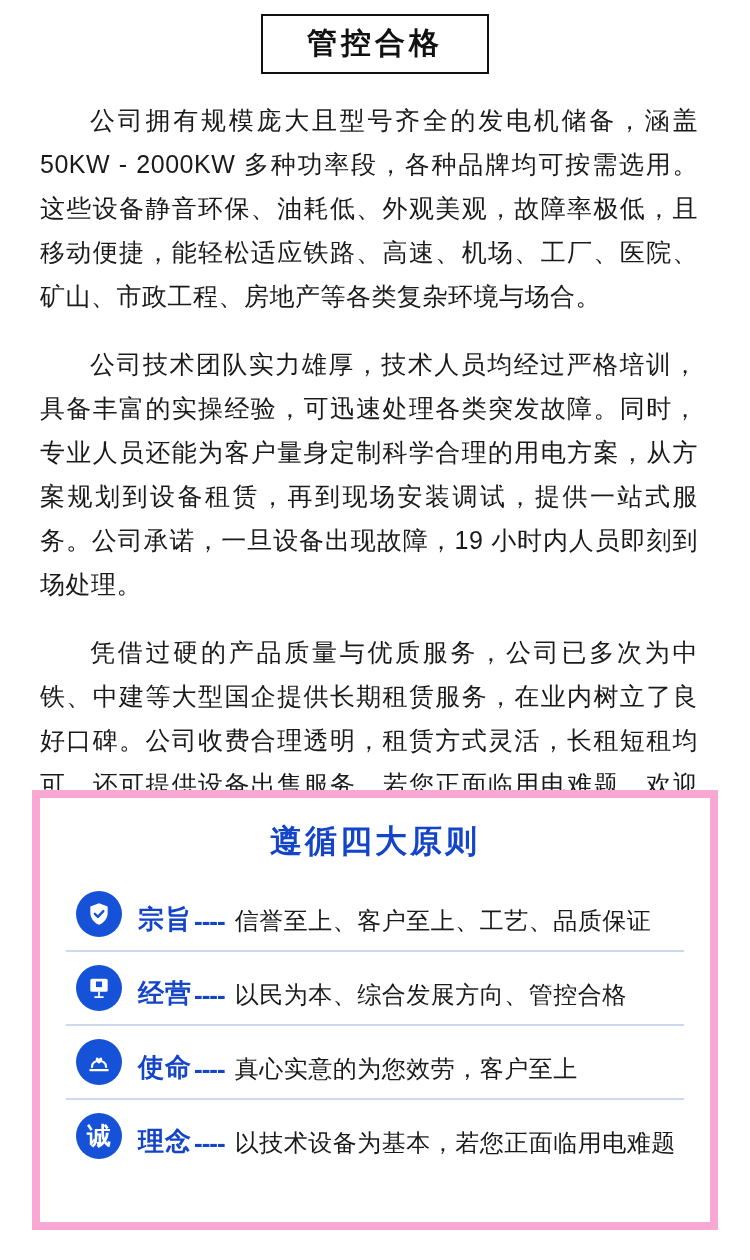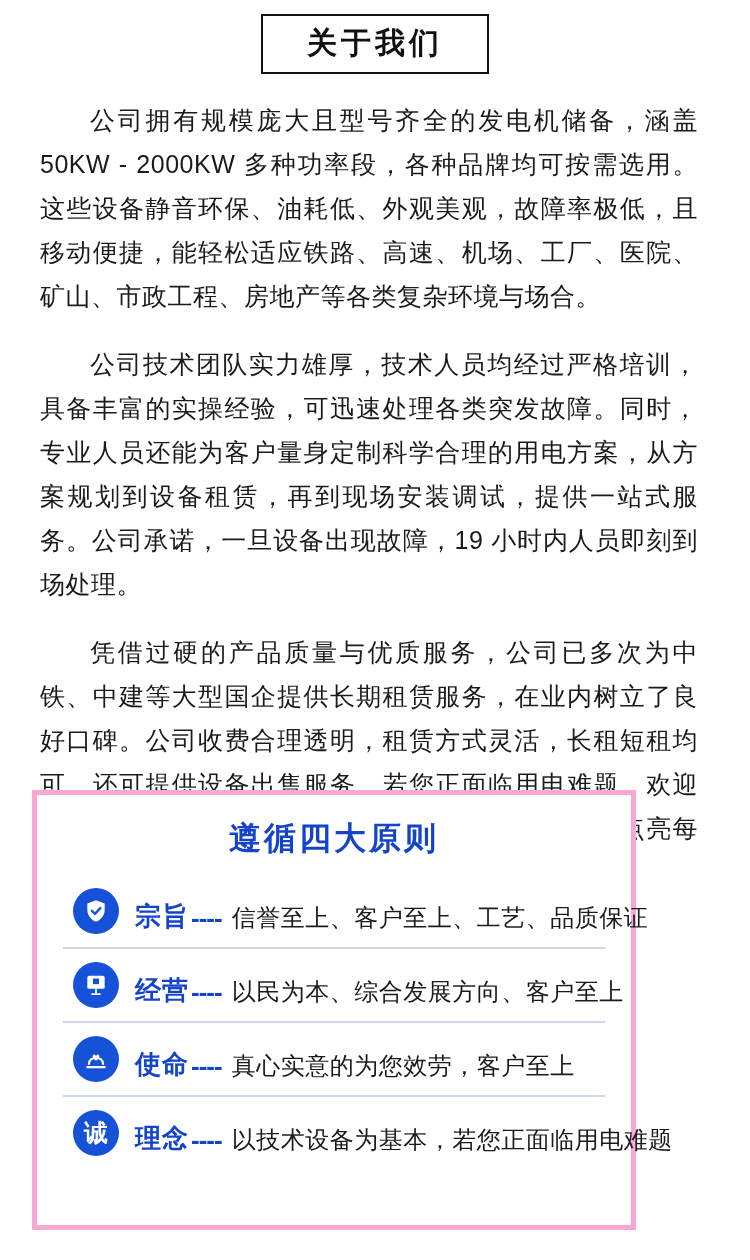--- a/index.html
+++ b/index.html
@@ -53,23 +53,23 @@
     text-justify: inter-ideograph;
     text-indent: 2em;
     color: #1a1a1a;
   }
 
   
   .principles {
     position: absolute;
     left: 32px;
     top: 790px;
-    width: 604px;
+    width: 686px;
     height: 440px;
-    border: 5px solid #f9a8d4;
+    border: 8px solid #f9a8d4;
     box-sizing: border-box;
     background: #ffffff;
   }
   .principles-inner {
     padding: 22px 26px 10px 26px;
   }
   .principles-title {
     text-align: center;
     color: #1444c8;
     font-size: 32px;
@@ -127,21 +127,21 @@
     font-family: Liberation Serif, serif;
   }
 </style>
 </head>
 <body>
 
 <div class="page">
 
   <div class="title-wrap">
     <div class="title-box">
-      <div class="title-text">关于我们</div>
+      <div class="title-text">管控合格</div>
     </div>
   </div>
 
   <div class="body-copy">
     <p>公司拥有规模庞大且型号齐全的发电机储备，涵盖50KW - 2000KW 多种功率段，各种品牌均可按需选用。这些设备静音环保、油耗低、外观美观，故障率极低，且移动便捷，能轻松适应铁路、高速、机场、工厂、医院、矿山、市政工程、房地产等各类复杂环境与场合。</p>
     <p>公司技术团队实力雄厚，技术人员均经过严格培训，具备丰富的实操经验，可迅速处理各类突发故障。同时，专业人员还能为客户量身定制科学合理的用电方案，从方案规划到设备租赁，再到现场安装调试，提供一站式服务。公司承诺，一旦设备出现故障，19 小时内人员即刻到场处理。</p>
     <p>凭借过硬的产品质量与优质服务，公司已多次为中铁、中建等大型国企提供长期租赁服务，在业内树立了良好口碑。公司收费合理透明，租赁方式灵活，长租短租均可，还可提供设备出售服务。若您正面临用电难题，欢迎随时联系，我们将竭诚为您服务，用专业与用心，点亮每一度电。</p>
   </div>
 
   <div class="principles">
@@ -164,21 +164,21 @@
         <span class="p-icon">
           <svg width="26" height="26" viewBox="0 0 24 24" aria-hidden="true">
             <rect x="4" y="3.5" width="16" height="12" rx="1.5" fill="#ffffff"></rect>
             <rect x="9.2" y="6" width="5.6" height="5.2" fill="#1552d8"></rect>
             <rect x="11.2" y="15.5" width="1.6" height="5" fill="#ffffff"></rect>
             <rect x="7.5" y="19.5" width="9" height="1.8" rx="0.9" fill="#ffffff"></rect>
           </svg>
         </span>
         <span class="p-label">经营</span>
         <span class="p-dash">----</span>
-        <span class="p-text">以民为本、综合发展方向、客户至上</span>
+        <span class="p-text">以民为本、综合发展方向、管控合格</span>
       </div>
 
       <div class="principle-row">
         <span class="p-icon">
           <svg width="26" height="26" viewBox="0 0 24 24" aria-hidden="true">
             <path d="M12 9.8 C12 7.6 9 7.1 9 9.6 C9 11.4 11 12.8 12 13.6 C13 12.8 15 11.4 15 9.6 C15 7.1 12 7.6 12 9.8 Z" fill="#ffffff"></path>
             <path d="M5.5 16.5 C5.5 13 8.5 11 12 11 C15.5 11 18.5 13 18.5 16.5" fill="none" stroke="#ffffff" stroke-width="2" stroke-linecap="round"></path>
             <path d="M4 19.5 H20" stroke="#ffffff" stroke-width="2" stroke-linecap="round"></path>
           </svg>
         </span>

